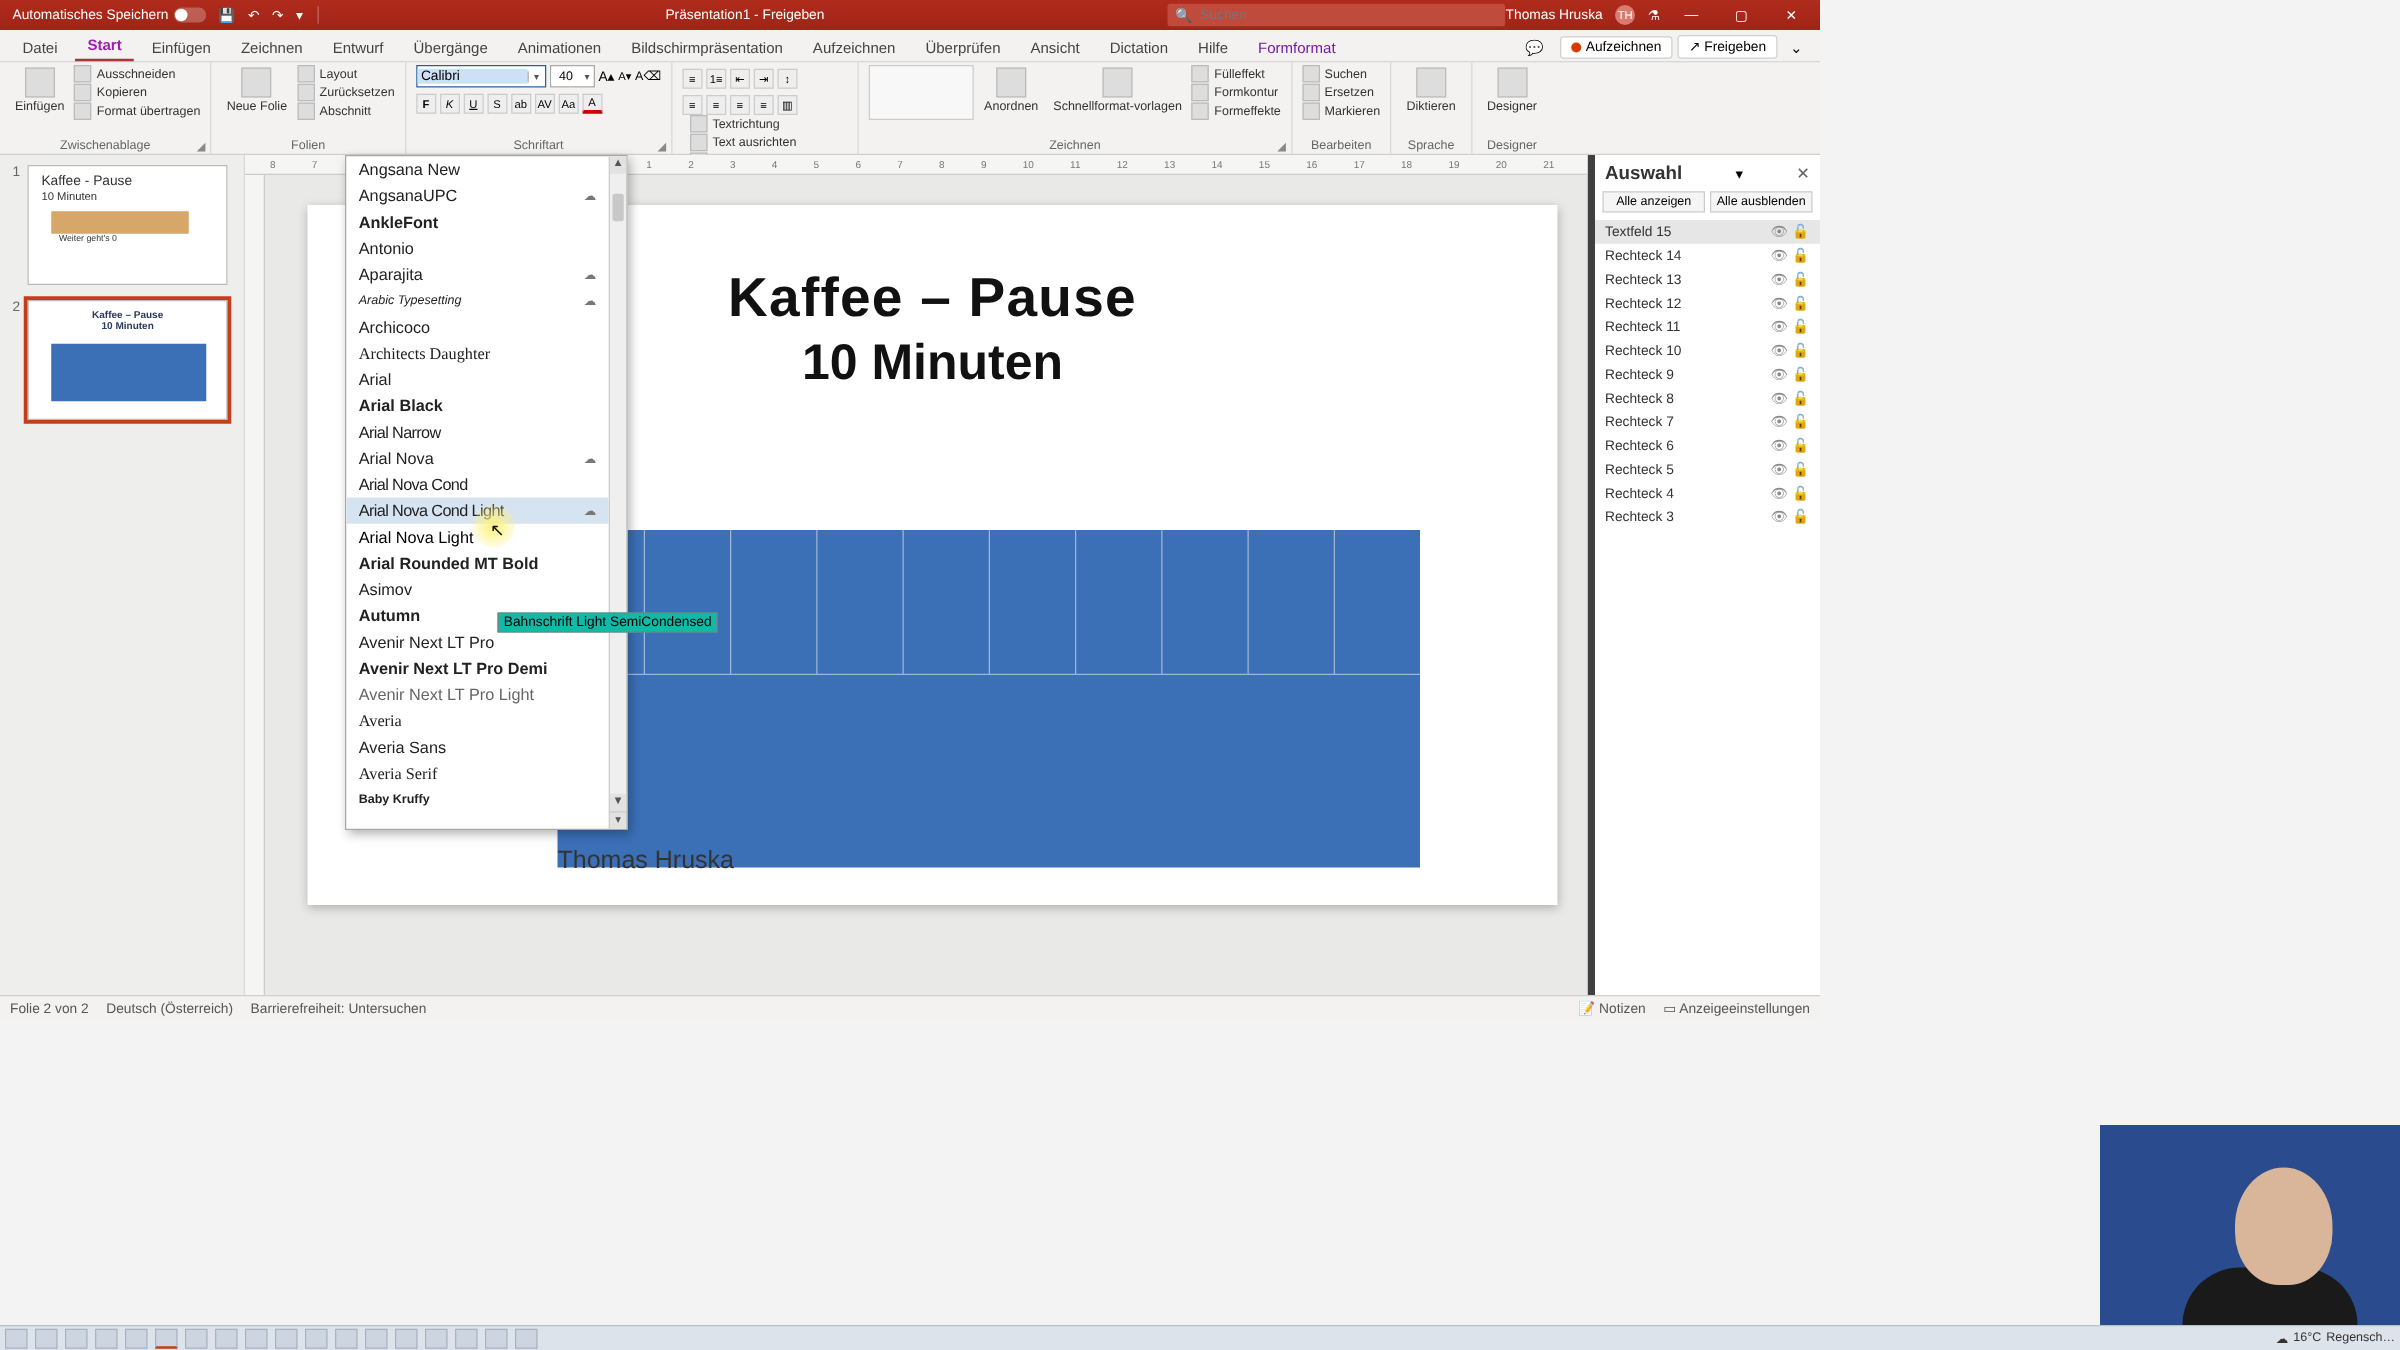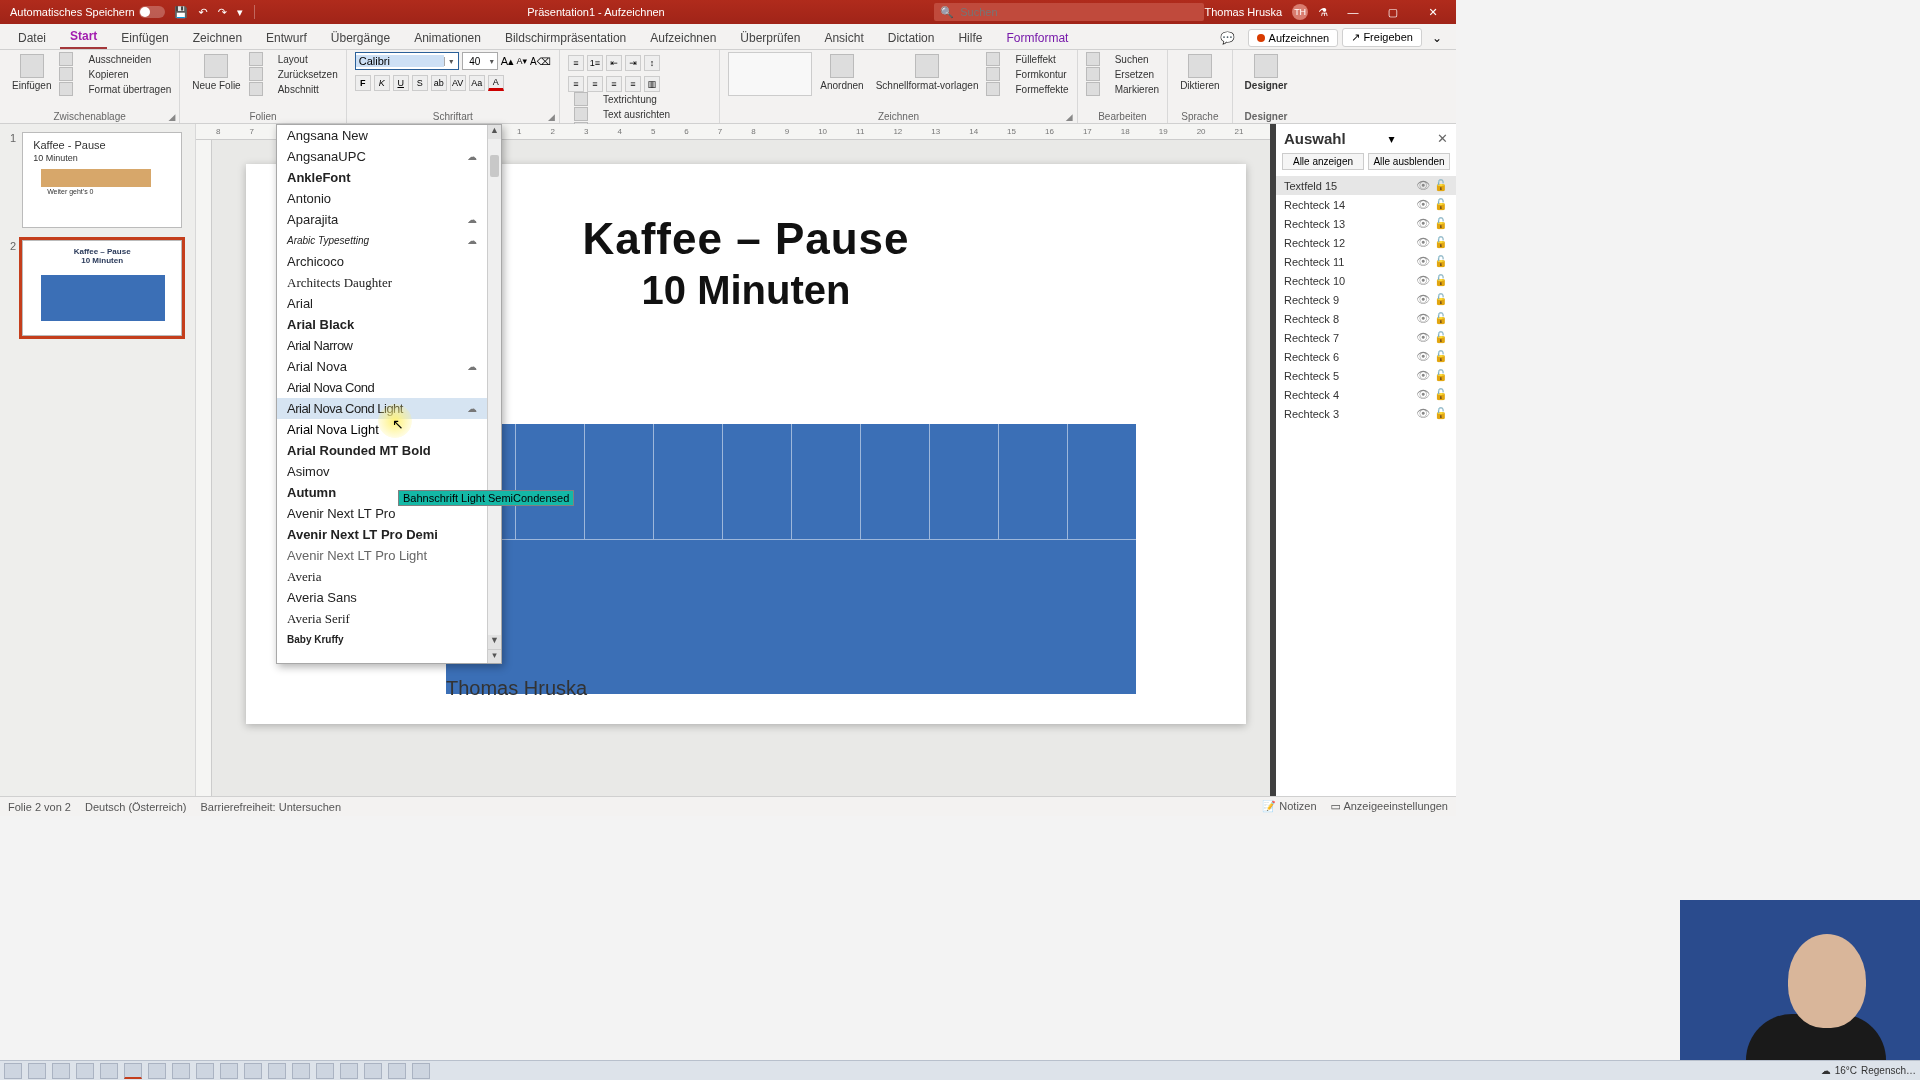--- a/index.html
+++ b/index.html
@@ -30,21 +30,21 @@
 
 
 .ribbon{height:74px;background:#f3f2f1;display:flex;border-bottom:1px solid #d0d0d0;}
 .group{border-right:1px solid #d8d8d8;padding:2px 8px 0 8px;display:flex;flex-direction:column;justify-content:space-between;}
 .group .body{display:flex;gap:4px;align-items:flex-start;}
 .group .label{font-size:10px;color:#666;text-align:center;padding:1px 0;position:relative;}
 .group .label .dlg{position:absolute;right:-4px;bottom:1px;font-size:9px;color:#888;}
 .bigbtn{display:flex;flex-direction:column;align-items:center;font-size:10px;color:#333;padding:2px 4px;min-width:42px;}
 .bigbtn .ico{width:24px;height:24px;background:#ddd;border:1px solid #bbb;margin-bottom:2px;}
 .smallstack{display:flex;flex-direction:column;gap:1px;font-size:10px;color:#333;}
-.smallstack .row{display:flex;align-items:center;gap:15px;white-space:nowrap;}
+.smallstack .row{display:flex;align-items:center;gap:4px;white-space:nowrap;}
 .smallstack .row .ic{width:14px;height:14px;background:#ddd;border:1px solid #bbb;}
 .fontbox{width:104px;height:18px;border:1px solid #2a6099;background:#fff;display:flex;align-items:center;}
 .fontbox input{border:none;width:88px;font-size:11px;padding:0 3px;background:#cde0f5;outline:none;}
 .fontbox .dd{width:14px;text-align:center;border-left:1px solid #aaa;font-size:8px;color:#555;}
 .sizebox{width:36px;height:18px;border:1px solid #aaa;background:#fff;display:flex;align-items:center;}
 .sizebox input{border:none;width:24px;font-size:10px;text-align:center;outline:none;}
 .sizebox .dd{width:10px;text-align:center;font-size:8px;color:#555;}
 .iconrow{display:flex;gap:3px;margin-top:3px;}
 .iconrow .ib{width:16px;height:16px;border:1px solid #ccc;background:#eee;font-size:9px;display:flex;align-items:center;justify-content:center;}
 
@@ -122,21 +122,21 @@
       <span>Automatisches Speichern</span>
       <span class="pill"></span>
     </span>
     <span>💾</span>
     <span>↶</span>
     <span>↷</span>
     <span>▾</span>
     <span class="sep"></span>
   </div>
   <div class="center">
-    <span>Präsentation1 - Aufzeichnen</span>
+    <span>Präsentation1 - Freigeben</span>
   </div>
   <div class="search">
     <span>🔍</span>
     <input placeholder="Suchen" style="">
   </div>
   <div class="right">
     <span>Thomas Hruska</span>
     <span class="avatar">TH</span>
     <span>⚗</span>
     <span class="winbtn">—</span>
@@ -337,21 +337,21 @@
   <div class="group">
     <div class="body">
         <div class="bigbtn">
           <div class="ico"></div>
           <span>Diktieren</span>
         </div>
       </div>
     <div class="label"><span>Sprache</span></div>
   </div>
 
-  <div class="group" style="border-right:none;font-weight:bold;">
+  <div class="group" style="border-right:none;">
     <div class="body">
         <div class="bigbtn">
           <div class="ico"></div>
           <span>Designer</span>
         </div>
       </div>
     <div class="label"><span>Designer</span></div>
   </div>
 </div>
 

